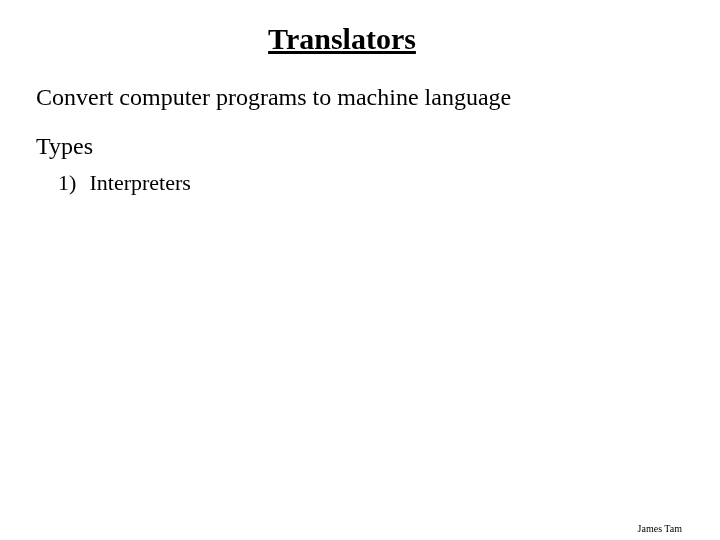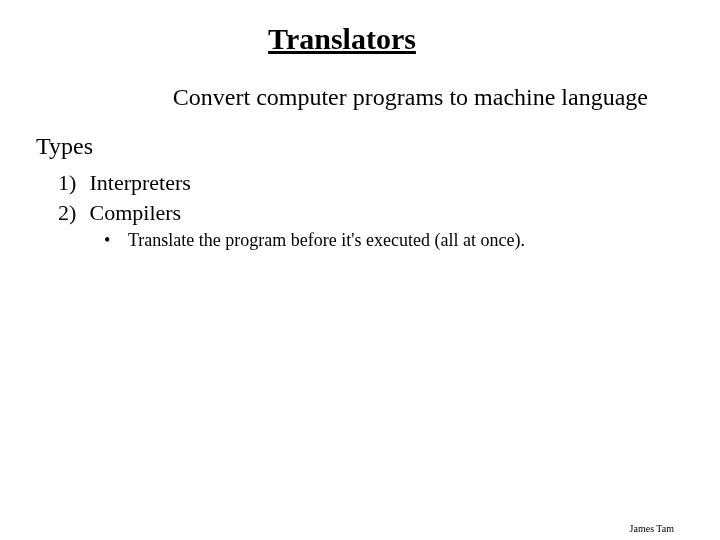--- a/index.html
+++ b/index.html
@@ -22,21 +22,20 @@
   .title {
     text-align: center;
     font-size: 30px;
     font-weight: bold;
     text-decoration: underline;
     margin: 0 0 28px 0;
   }
   .subtitle {
     font-size: 24px;
     margin: 12px 0 22px 0;
-    text-align: right;
   }
   .section {
     font-size: 24px;
     margin: 0 0 10px 0;
   }
   .num-list {
     margin: 4px;
     padding: 0 0 0 18px;
     list-style: none;
   }
@@ -60,21 +59,21 @@
     line-height: 1.35;
   }
   .bullet-item::before {
     content: "•";
     position: absolute;
     left: 0;
     top: 0;
   }
   .footer {
     position: absolute;
-    right: 10px;
+    right: 2px;
     bottom: 6px;
     font-size: 10px;
   }
 </style>
 </head>
 <body>
 
 <div class="slide">
 
   <h1 class="title">Translators</h1>
@@ -83,25 +82,18 @@
 
   <p class="section">Types</p>
 
   <ol class="num-list">
 
     <li class="num-item">
       <span class="num">1)</span>
       <span>Interpreters</span>
     </li>
 
-    <li class="num-item">
-      <span class="num">2)</span>
-      <span>Compilers</span>
-      <ul class="bullet-list">
-        <li class="bullet-item">Translate the program before it's executed (all at once).</li>
-      </ul>
-    </li>
 
   </ol>
 
   <div class="footer">James Tam</div>
 
 </div>
 
 </body></html>

